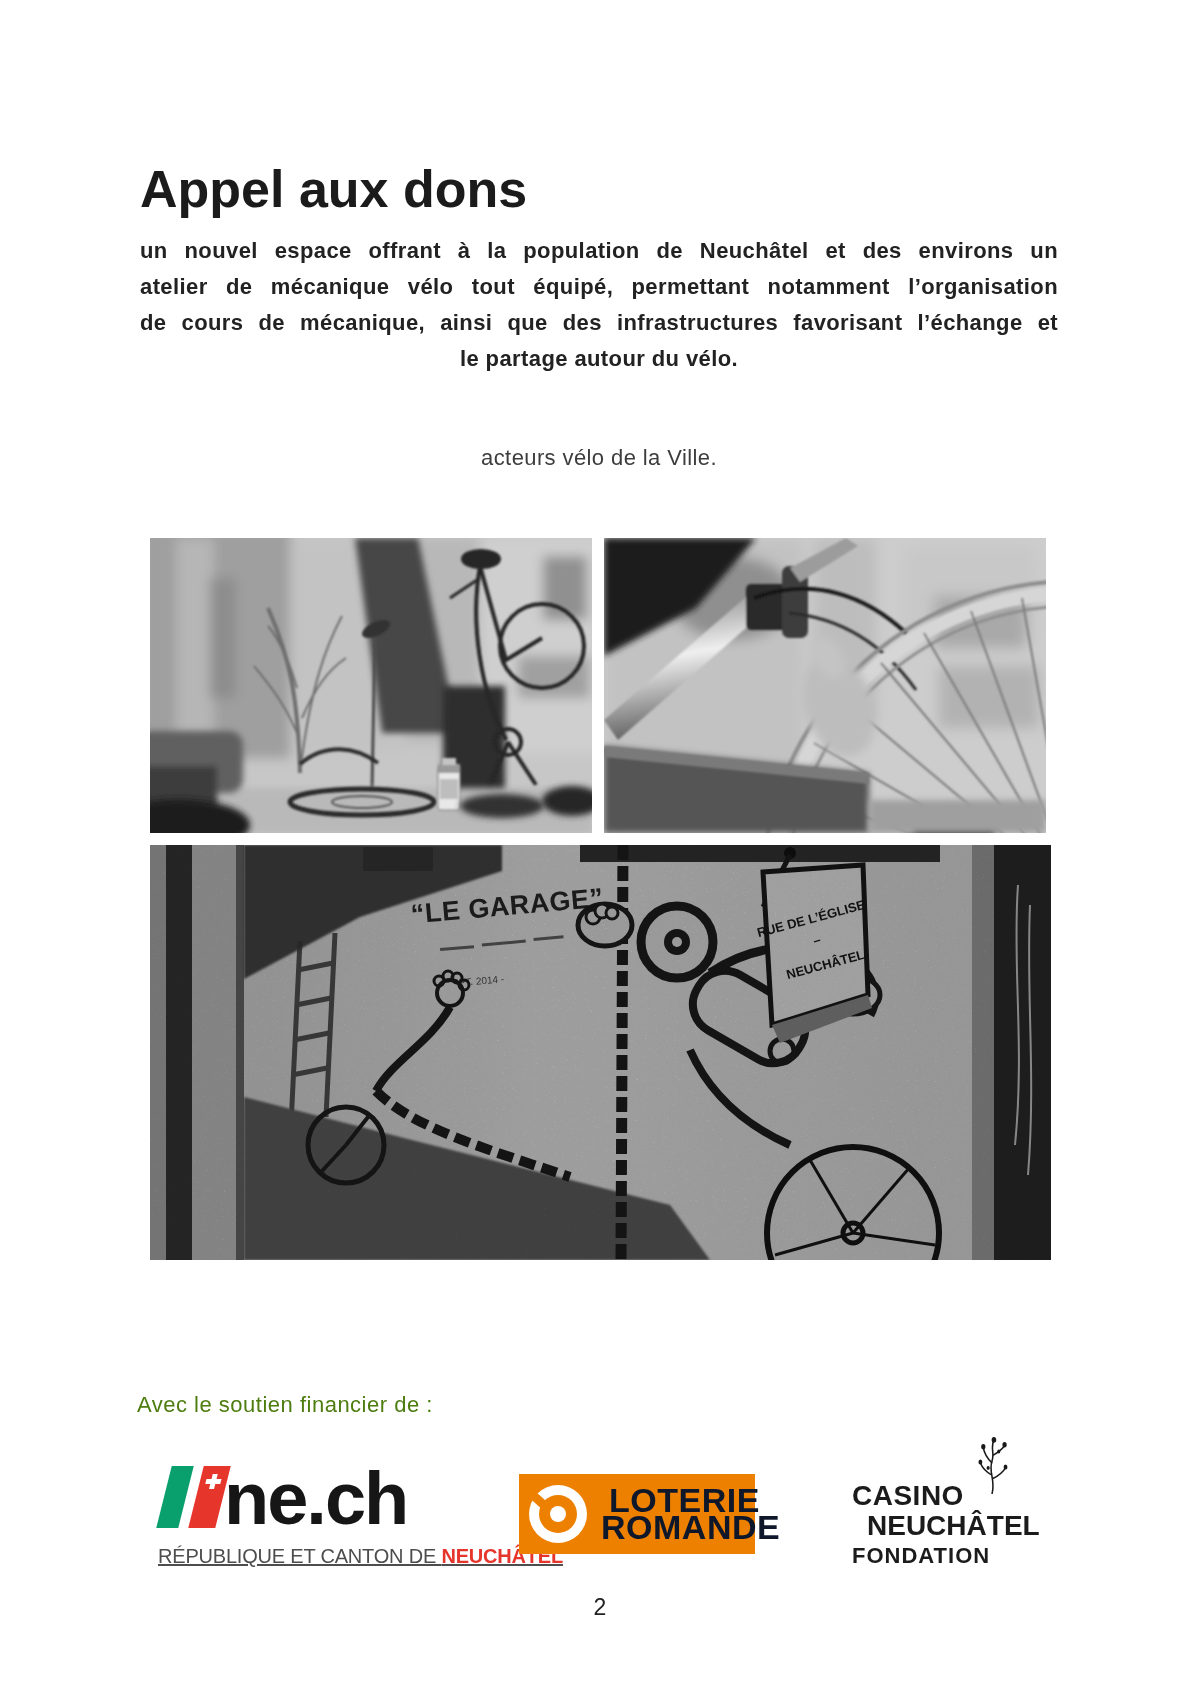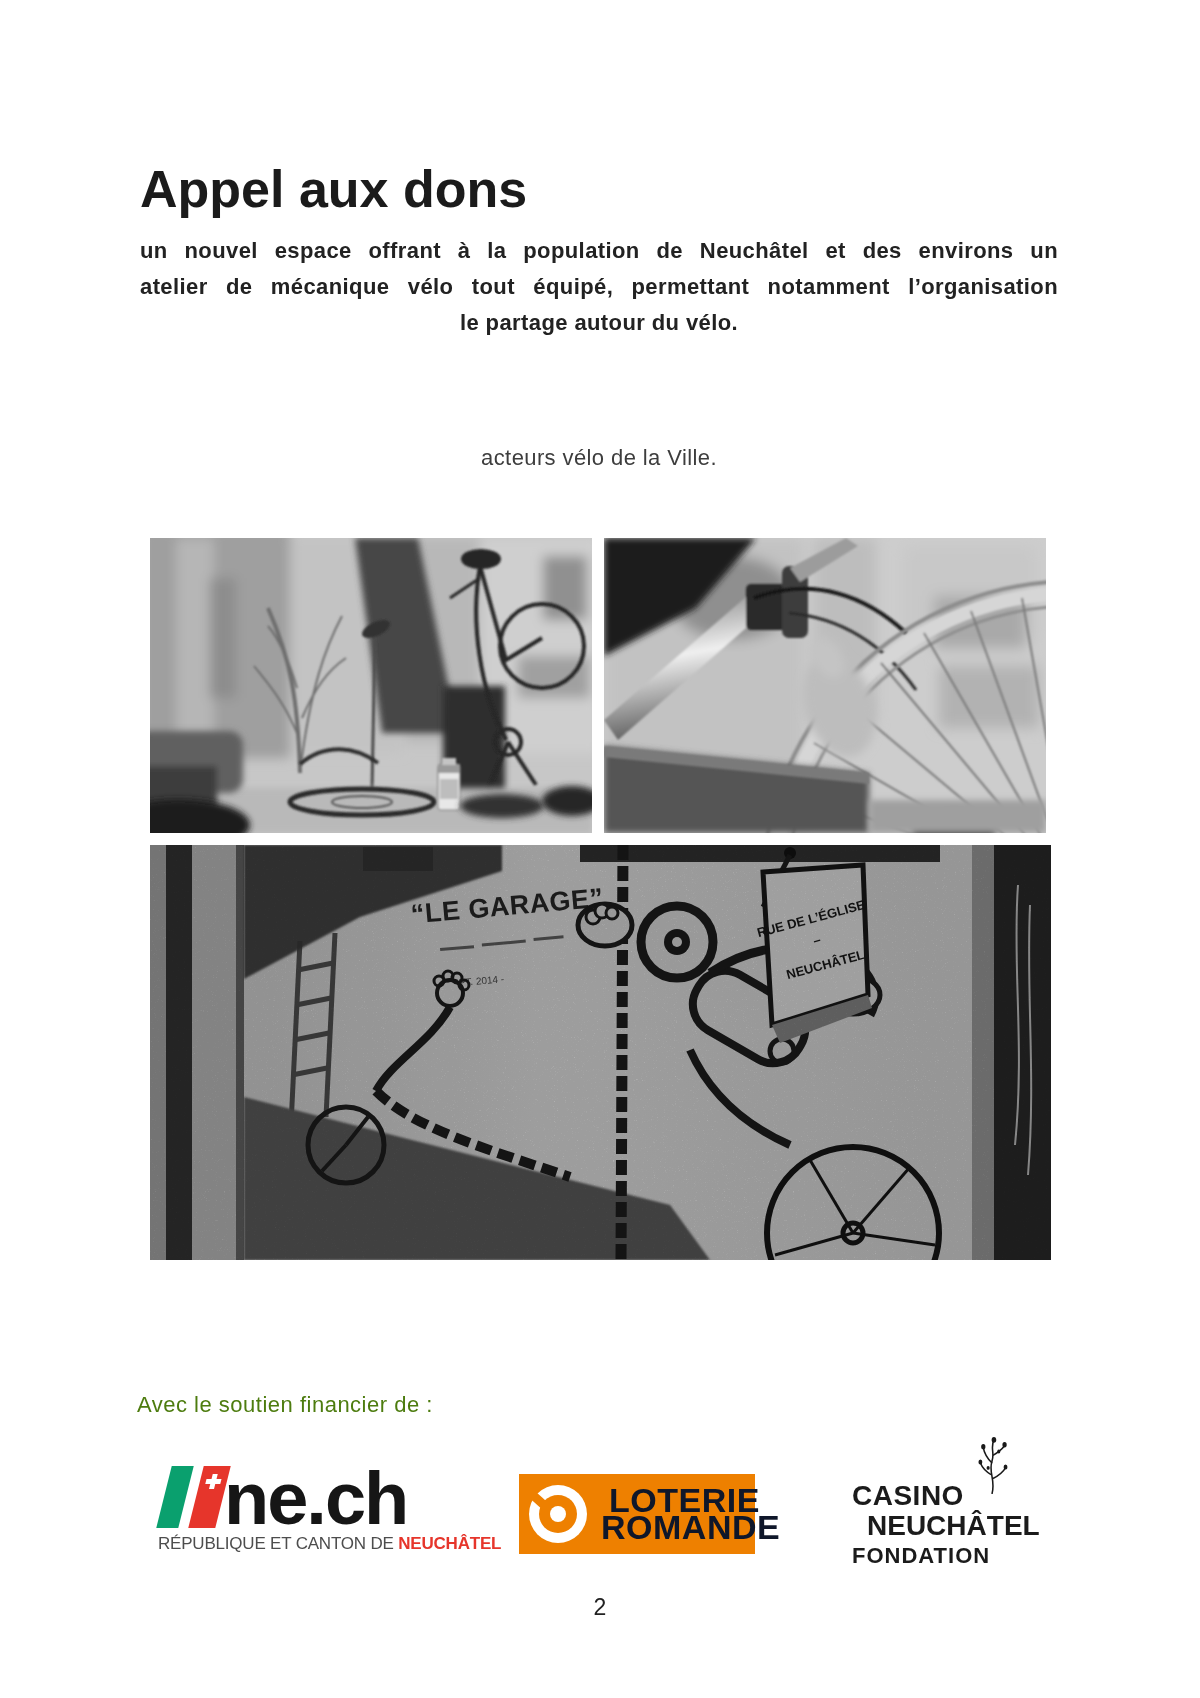--- a/index.html
+++ b/index.html
@@ -25,21 +25,21 @@
   .support-intro{position:absolute;left:137px;top:1392px;font-size:22px;letter-spacing:0.5px;color:#4d7c0f;}
   .logo-nech{position:absolute;left:158px;top:1458px;width:280px;height:105px;}
   .nech-row{position:relative;height:72px;}
   .stripe{position:absolute;bottom:2px;height:62px;transform:skewX(-14deg);}
   .stripe.green{left:6px;width:22px;}
   .stripe.red{left:38px;width:27px;}
   .cross-v{position:absolute;left:11px;top:8px;width:5px;height:15px;background:#ffffff;}
   .cross-h{position:absolute;left:6px;top:13px;width:15px;height:5px;background:#ffffff;}
   .nech-word{position:absolute;left:66px;bottom:-6px;font-size:74px;font-weight:bold;
              letter-spacing:-2px;line-height:1;color:#161616;}
-  .nech-sub{margin-top:4px;font-size:17px;letter-spacing:-0.2px;white-space:nowrap;color:#4d4d4d;}
+  .nech-sub{margin-top:15px;font-size:20px;letter-spacing:-0.2px;white-space:nowrap;color:#4d4d4d;text-decoration:underline;}
   .nech-sub .accent{font-weight:bold;}
   .logo-loterie{position:absolute;left:519px;top:1474px;width:236px;height:80px;}
   .lr-emblem{position:absolute;left:10px;top:11px;width:58px;height:58px;border-radius:50%;background:#ffffff;}
   .lr-inner{position:absolute;left:10px;top:10px;width:38px;height:38px;border-radius:50%;}
   .lr-core{position:absolute;left:21px;top:21px;width:16px;height:16px;border-radius:50%;background:#ffffff;}
   .lr-notch{position:absolute;left:2px;top:12px;width:18px;height:9px;transform:rotate(42deg);}
   .lr-text{position:absolute;left:82px;top:13px;color:#0f172a;font-weight:bold;font-size:34px;line-height:27px;letter-spacing:0.5px;}
   .lr-line1{margin-left:8px;}
   .logo-casino{position:absolute;left:852px;top:1438px;width:200px;height:125px;color:#1b1b1b;}
   .casino-sprig{position:absolute;right:30px;top:-2px;width:60px;height:58px;}
@@ -52,20 +52,21 @@
 </head>
 <body>
 
 <div class="page">
 
   <h1 class="title">Appel aux dons</h1>
 
   <div class="para lead">
     <div class="jline">un nouvel espace offrant à la population de Neuchâtel et des environs un</div>
     <div class="jline">atelier de mécanique vélo tout équipé, permettant notamment l’organisation</div>
+    <div class="jline">de cours de mécanique, ainsi que des infrastructures favorisant l’échange et</div>
     <div class="jline plain">le partage autour du vélo.</div>
   </div>
 
   <div class="para secondary">
     <div class="jline plain">acteurs vélo de la Ville.</div>
   </div>
 
   <div class="photo-row">
 
     <div class="photo">

